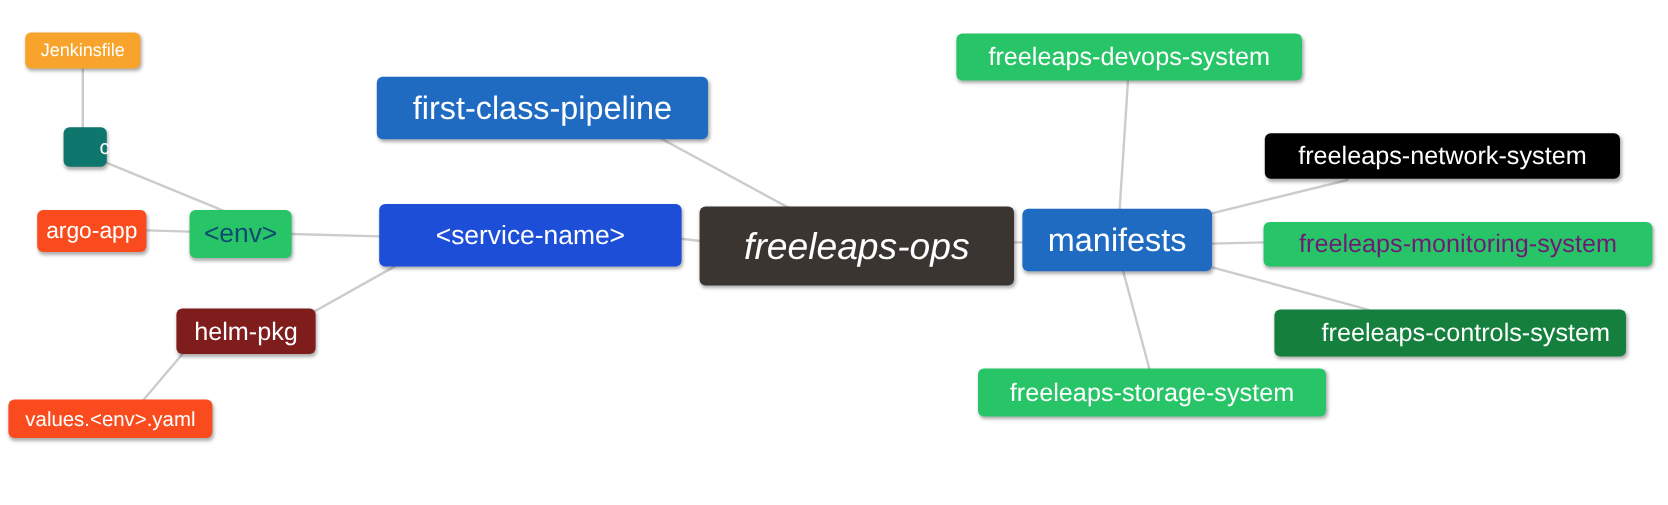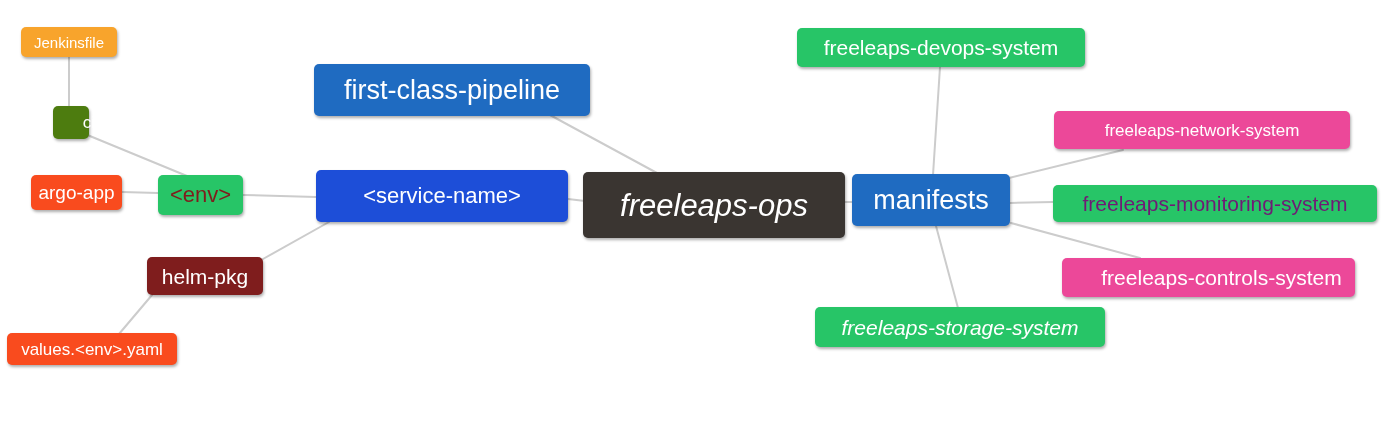--- a/index.html
+++ b/index.html
@@ -56,27 +56,27 @@
       <line x1="933" y1="175" x2="940" y2="67" stroke="#CCCCCC" stroke-width="2" stroke-linecap="round"></line>
       <line x1="1009" y1="178" x2="1123" y2="150" stroke="#CCCCCC" stroke-width="2" stroke-linecap="round"></line>
       <line x1="1010" y1="203" x2="1053" y2="202" stroke="#CCCCCC" stroke-width="2" stroke-linecap="round"></line>
       <line x1="1011" y1="223" x2="1140" y2="258" stroke="#CCCCCC" stroke-width="2" stroke-linecap="round"></line>
       <line x1="936" y1="226" x2="958" y2="308" stroke="#CCCCCC" stroke-width="2" stroke-linecap="round"></line>
     </svg>
   <div id="node-layer">
       <div class="node" style="left: 21px; top: 27px; width: 96px; height: 30px; font-size: 15px; background: rgb(248, 164, 44); color: rgb(255, 255, 255);">
         <span>Jenkinsfile</span>
       </div>
-      <div class="node" style="left: 53px; top: 106px; width: 32px; height: 33px; font-size: 17px; background: #4d7c0f; color: rgb(255, 255, 255); padding-left: 36px;">
+      <div class="node" style="left: 53px; top: 106px; width: 32px; height: 33px; font-size: 17px; background: #0f766e; color: rgb(255, 255, 255); padding-left: 36px;">
         <span>ci</span>
       </div>
       <div class="node" style="left: 31px; top: 175px; width: 91px; height: 35px; font-size: 19px; background: rgb(249, 75, 30); color: rgb(255, 255, 255);">
         <span>argo-app</span>
       </div>
-      <div class="node" style="left: 158px; top: 175px; width: 85px; height: 40px; font-size: 22px; background: rgb(39, 197, 103); color: #7f1d1d;">
+      <div class="node" style="left: 158px; top: 175px; width: 85px; height: 40px; font-size: 22px; background: rgb(39, 197, 103); color: #0c4a6e;">
         <span>&lt;env&gt;</span>
       </div>
       <div class="node" style="left: 147px; top: 257px; width: 116px; height: 38px; font-size: 21px; background: #7f1d1d; color: rgb(255, 255, 255); text-align: center;">
         <span>helm-pkg</span>
       </div>
       <div class="node" style="left: 7px; top: 333px; width: 170px; height: 32px; font-size: 17px; background: rgb(249, 75, 30); color: rgb(255, 255, 255);">
         <span>values.&lt;env&gt;.yaml</span>
       </div>
       <div class="node" style="left: 314px; top: 37px; width: 276px; height: 52px; font-size: 27px; background: rgb(31, 107, 193); color: rgb(255, 255, 255); margin-top: 27px;">
         <span>first-class-pipeline</span>
@@ -86,26 +86,26 @@
       </div>
       <div class="node" style="left: 583px; top: 172px; width: 262px; height: 66px; font-size: 31px; background: rgb(58, 53, 49); color: rgb(255, 255, 255); font-style: italic;">
         <span>freeleaps-ops</span>
       </div>
       <div class="node" style="left: 852px; top: 174px; width: 158px; height: 52px; font-size: 27px; background: rgb(31, 107, 193); color: rgb(255, 255, 255); justify-content: center;">
         <span>manifests</span>
       </div>
       <div class="node" style="left: 797px; top: 28px; width: 288px; height: 39px; font-size: 21px; background: rgb(39, 197, 103); color: rgb(255, 255, 255);">
         <span>freeleaps-devops-system</span>
       </div>
-      <div class="node" style="left: 1054px; top: 111px; width: 296px; height: 38px; font-size: 17px; background: #ec4899; color: rgb(255, 255, 255);">
+      <div class="node" style="left: 1054px; top: 111px; width: 296px; height: 38px; font-size: 21px; background: #000000; color: rgb(255, 255, 255);">
         <span>freeleaps-network-system</span>
       </div>
       <div class="node" style="left: 1053px; top: 185px; width: 324px; height: 37px; font-size: 21px; background: rgb(39, 197, 103); color: #701a75;">
         <span>freeleaps-monitoring-system</span>
       </div>
-      <div class="node" style="left: 1062px; top: 258px; width: 293px; height: 39px; font-size: 21px; background: #ec4899; color: rgb(255, 255, 255); padding-left: 26px;">
+      <div class="node" style="left: 1062px; top: 258px; width: 293px; height: 39px; font-size: 21px; background: #15803d; color: rgb(255, 255, 255); padding-left: 26px;">
         <span>freeleaps-controls-system</span>
       </div>
-      <div class="node" style="left: 815px; top: 307px; width: 290px; height: 40px; font-size: 21px; background: rgb(39, 197, 103); color: rgb(255, 255, 255); font-style: italic;">
+      <div class="node" style="left: 815px; top: 307px; width: 290px; height: 40px; font-size: 21px; background: rgb(39, 197, 103); color: rgb(255, 255, 255);">
         <span>freeleaps-storage-system</span>
       </div>
     </div>
 </div>
 
 </body></html>

